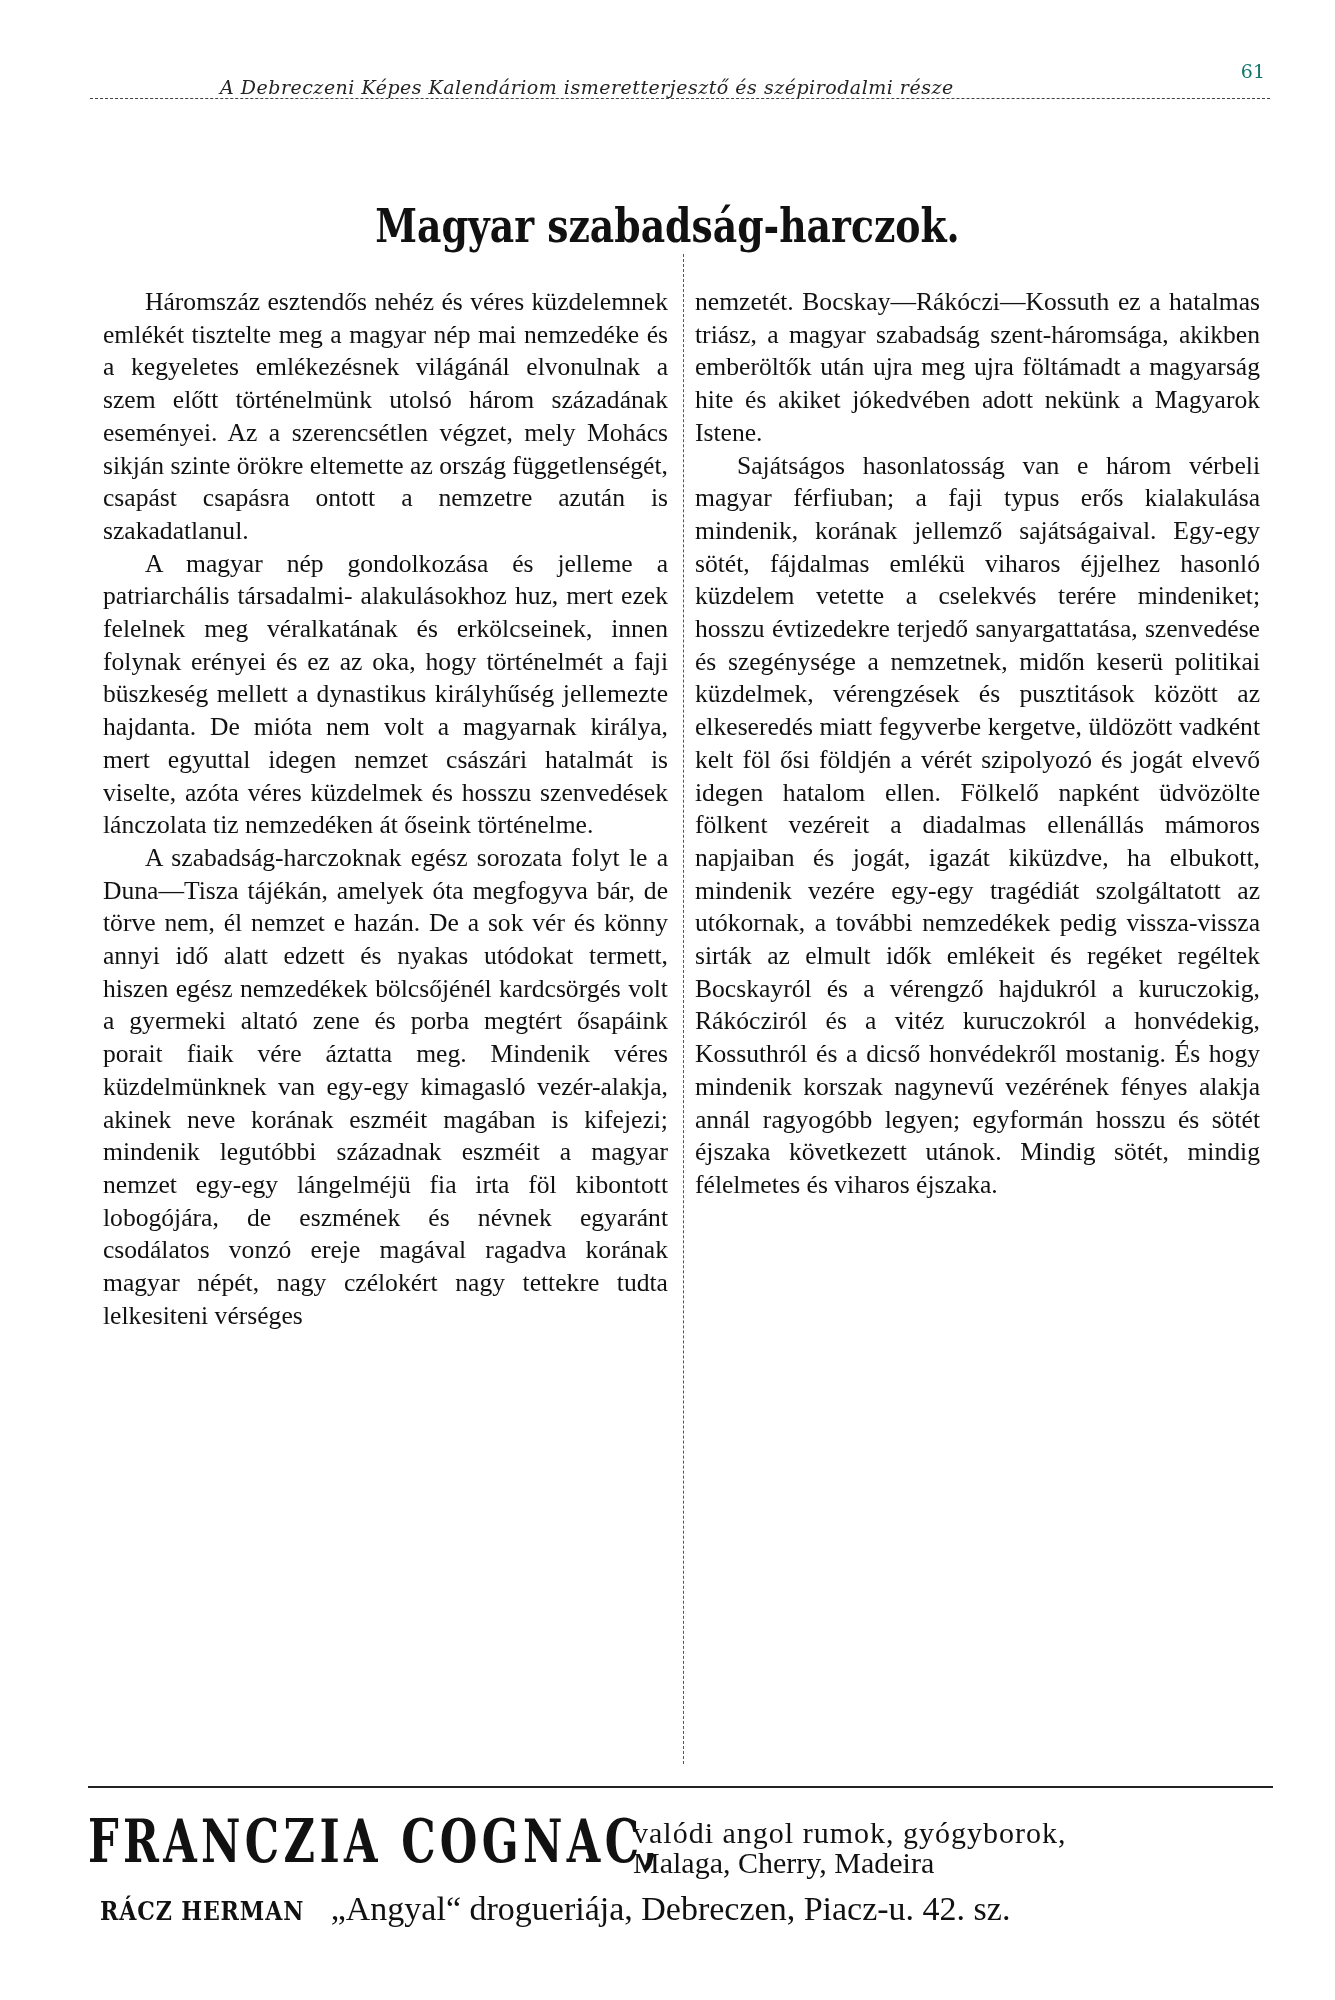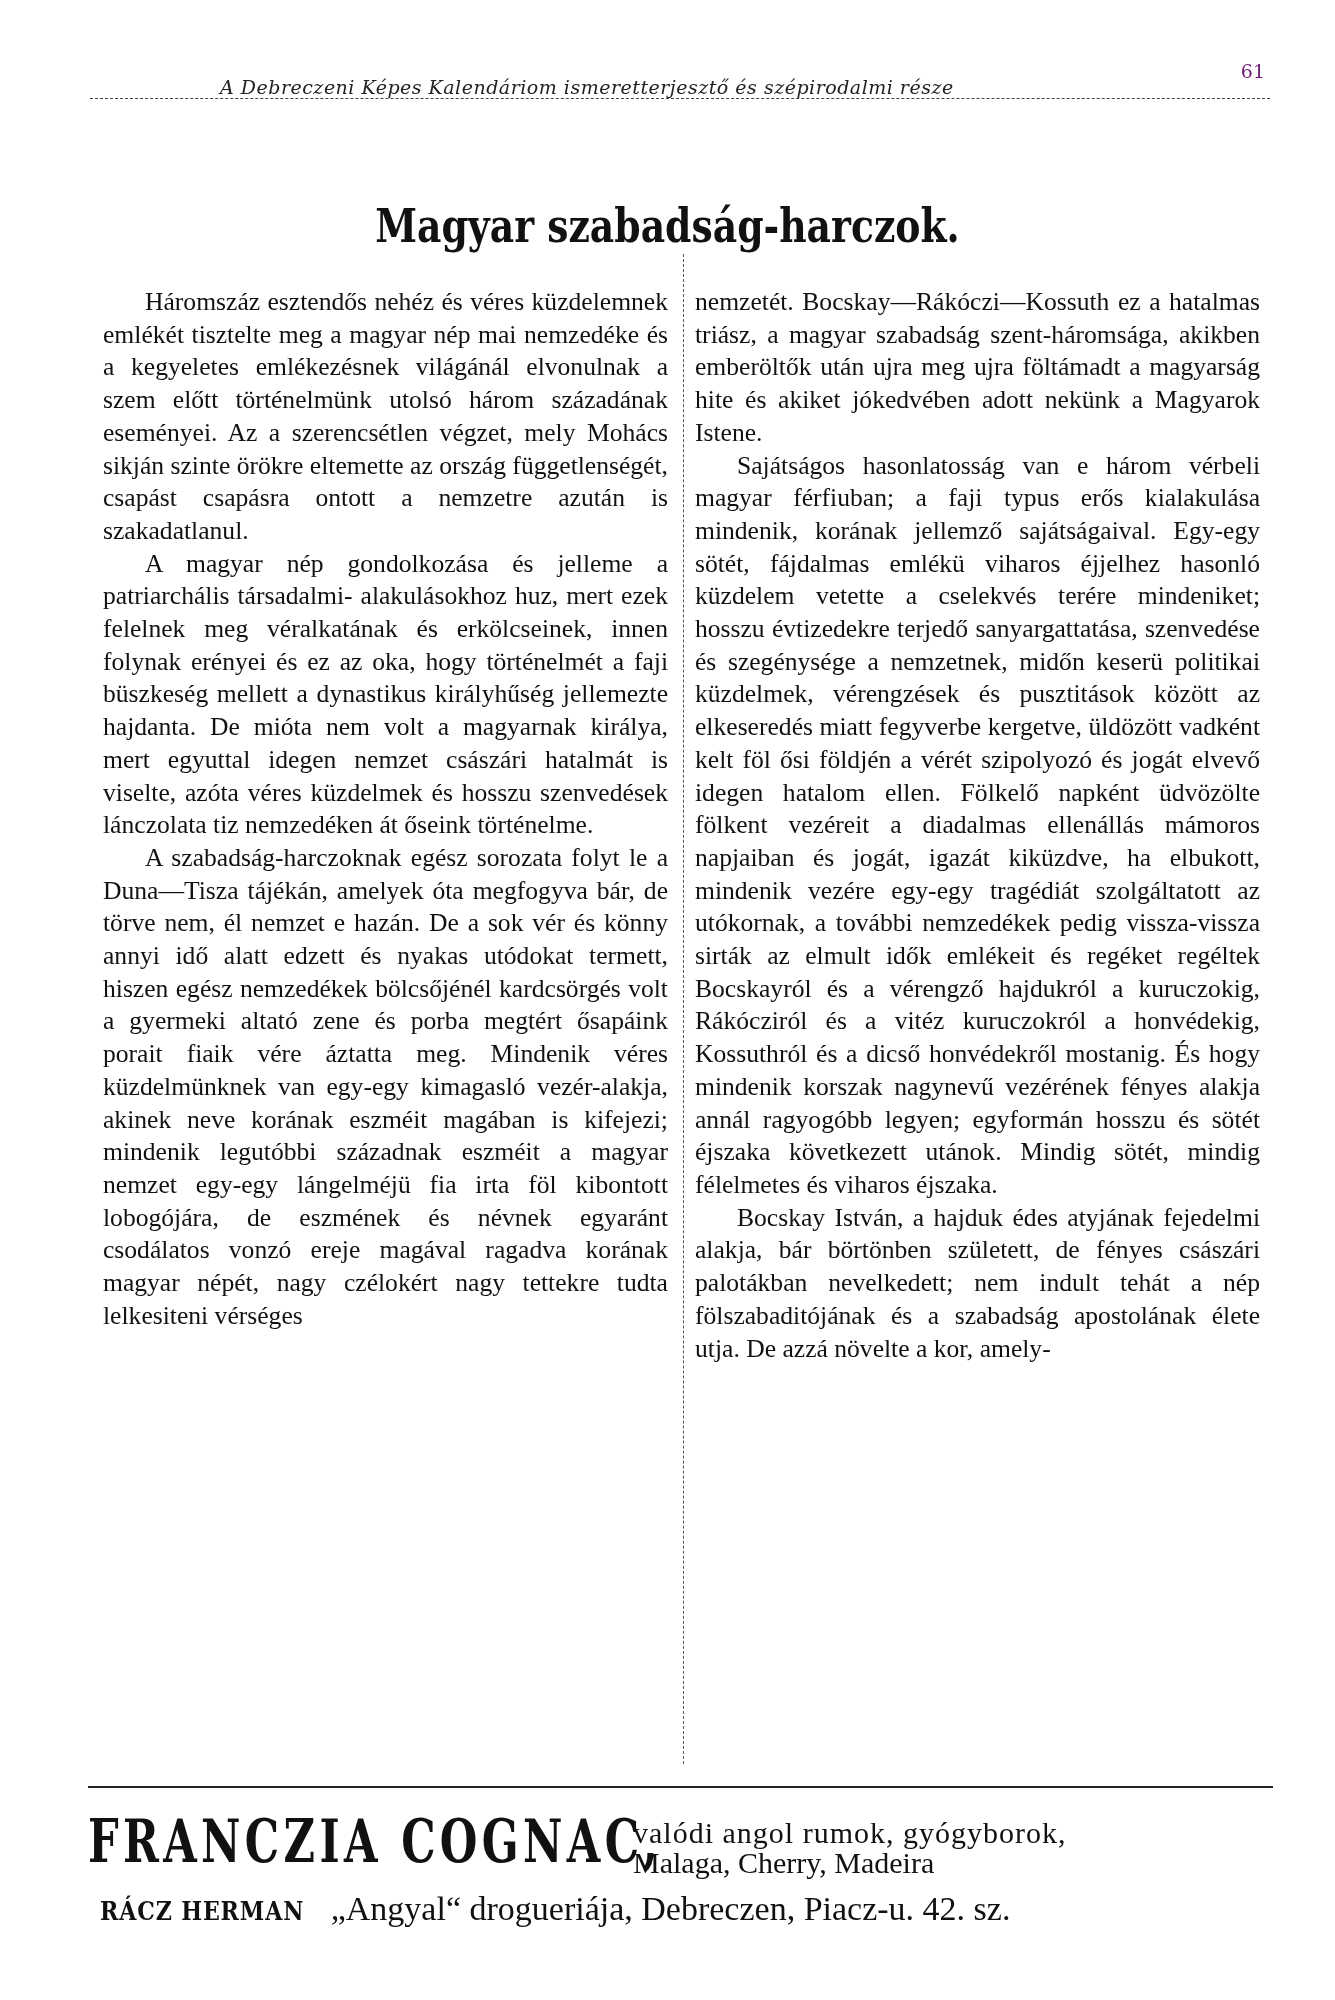--- a/index.html
+++ b/index.html
@@ -8,21 +8,21 @@
     font-family: "DejaVu Serif", "Liberation Serif", serif; color: #111;
   }
   .running-head {
     position: absolute; left: 100px; top: 60px; width: 1170px; height: 40px;
   }
   .running-head .rh-title {
     position: absolute; left: 120px; top: 16px; font-style: italic;
     font-family: "DejaVu Serif", serif; font-size: 19px; letter-spacing: 0.5px; color: #222;
   }
   .running-head .rh-page {
-    position: absolute; right: 5px; top: 0; font-size: 19px; color: #701a75;
+    position: absolute; right: 5px; top: 0; font-size: 19px; color: #0f766e;
   }
   .head-rule {
     position: absolute; left: 90px; top: 98px; width: 1180px; height: 0;
     border-top: 1px dashed #444;
   }
   .article-title {
     position: absolute; left: 0; width: 1335px; top: 168px; text-align: center;
     font-family: "DejaVu Serif", serif; font-size: 46px; font-weight: bold;
     transform: scaleX(0.82); transform-origin: center; color: #111;
   }
@@ -79,21 +79,20 @@
   <p class="indent">Háromszáz esztendős nehéz és véres küzdelemnek emlékét tisztelte meg a magyar nép mai nemzedéke és a kegyeletes emlékezésnek világánál elvonulnak a szem előtt történelmünk utolsó három századának eseményei. Az a szerencsétlen végzet, mely Mohács sikján szinte örökre eltemette az ország függetlenségét, csapást csapásra ontott a nemzetre azután is szakadatlanul.</p>
   <p class="indent">A magyar nép gondolkozása és jelleme a patriarchális társadalmi- alakulásokhoz huz, mert ezek felelnek meg véralkatának és erkölcseinek, innen folynak erényei és ez az oka, hogy történelmét a faji büszkeség mellett a dynastikus királyhűség jellemezte hajdanta. De mióta nem volt a magyarnak királya, mert egyuttal idegen nemzet császári hatalmát is viselte, azóta véres küzdelmek és hosszu szenvedések lánczolata tiz nemzedéken át őseink történelme.</p>
   <p class="indent">A szabadság-harczoknak egész sorozata folyt le a Duna—Tisza tájékán, amelyek óta megfogyva bár, de törve nem, él nemzet e hazán. De a sok vér és könny annyi idő alatt edzett és nyakas utódokat termett, hiszen egész nemzedékek bölcsőjénél kardcsörgés volt a gyermeki altató zene és porba megtért ősapáink porait fiaik vére áztatta meg. Mindenik véres küzdelmünknek van egy-egy kimagasló vezér-alakja, akinek neve korának eszméit magában is kifejezi; mindenik legutóbbi századnak eszméit a magyar nemzet egy-egy lángelméjü fia irta föl kibontott lobogójára, de eszmének és névnek egyaránt csodálatos vonzó ereje magával ragadva korának magyar népét, nagy czélokért nagy tettekre tudta lelkesiteni vérséges</p>
 </div>
 
 <div class="col-divider"></div>
 
 <div class="col right">
   <p>nemzetét. Bocskay—Rákóczi—Kossuth ez a hatalmas triász, a magyar szabadság szent-háromsága, akikben emberöltők után ujra meg ujra föltámadt a magyarság hite és akiket jókedvében adott nekünk a Magyarok Istene.</p>
   <p class="indent">Sajátságos hasonlatosság van e három vérbeli magyar férfiuban; a faji typus erős kialakulása mindenik, korának jellemző sajátságaival. Egy-egy sötét, fájdalmas emlékü viharos éjjelhez hasonló küzdelem vetette a cselekvés terére mindeniket; hosszu évtizedekre terjedő sanyargattatása, szenvedése és szegénysége a nemzetnek, midőn keserü politikai küzdelmek, vérengzések és pusztitások között az elkeseredés miatt fegyverbe kergetve, üldözött vadként kelt föl ősi földjén a vérét szipolyozó és jogát elvevő idegen hatalom ellen. Fölkelő napként üdvözölte fölkent vezéreit a diadalmas ellenállás mámoros napjaiban és jogát, igazát kiküzdve, ha elbukott, mindenik vezére egy-egy tragédiát szolgáltatott az utókornak, a további nemzedékek pedig vissza-vissza sirták az elmult idők emlékeit és regéket regéltek Bocskayról és a vérengző hajdukról a kuruczokig, Rákócziról és a vitéz kuruczokról a honvédekig, Kossuthról és a dicső honvédekről mostanig. És hogy mindenik korszak nagynevű vezérének fényes alakja annál ragyogóbb legyen; egyformán hosszu és sötét éjszaka következett utánok. Mindig sötét, mindig félelmetes és viharos éjszaka.</p>
-  <p class="indent">Bocskay István, a hajduk édes atyjának fejedelmi alakja, bár börtönben született, de fényes császári palotákban nevelkedett; nem indult tehát a nép fölszabaditójának és a szabadság apostolának élete utja. De azzá növelte a kor, amely-</p>
 </div>
 
 <div class="foot-rule"></div>
 
 <div class="ad">
   <div class="ad-brand">FRANCZIA COGNAC,</div>
   <div class="ad-products">
     <div class="line1">valódi angol rumok, gyógyborok,</div>
     <div>Malaga, Cherry, Madeira</div>
   </div>

